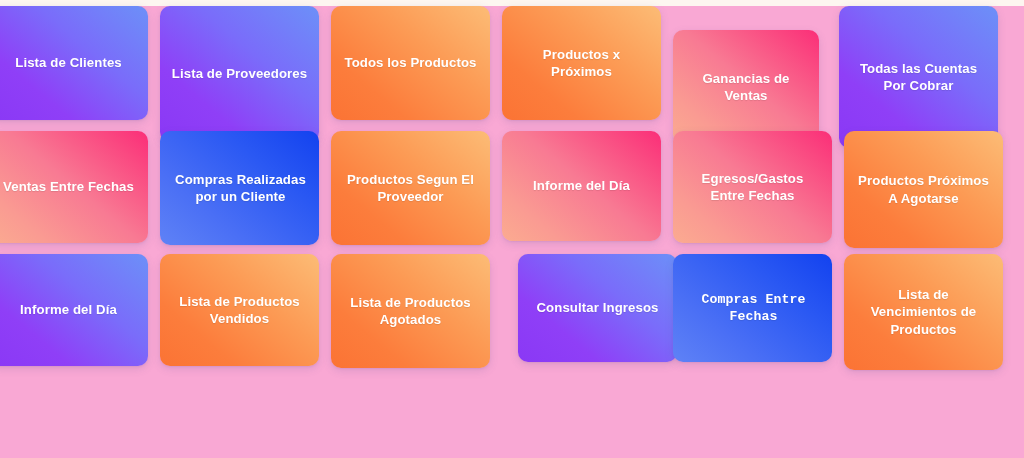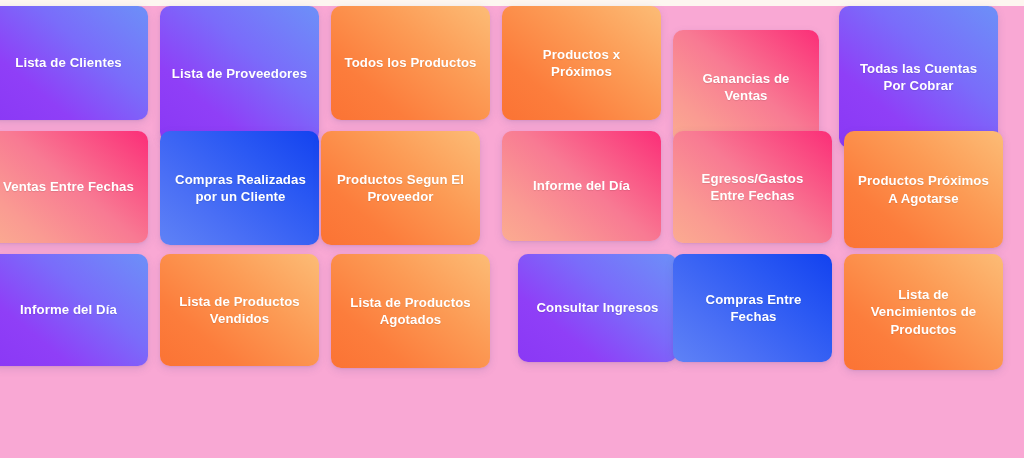--- a/index.html
+++ b/index.html
@@ -98,21 +98,21 @@
     </div>
     <div class="report-card g-purple" style="left: 839px; top: 6px; width: 159px; height: 142px;">
       <span class="card-label">Todas las Cuentas Por Cobrar</span>
     </div>
     <div class="report-card g-pink" style="left: -11px; top: 131px; width: 159px; height: 112px;">
       <span class="card-label">Ventas Entre Fechas</span>
     </div>
     <div class="report-card g-blue" style="left: 160px; top: 131px; width: 159px; height: 114px;">
       <span class="card-label">Compras Realizadas por un Cliente</span>
     </div>
-    <div class="report-card g-orange" style="left: 321px; top: 131px; width: 159px; height: 114px;">
+    <div class="report-card g-orange" style="left: 331px; top: 131px; width: 159px; height: 114px;">
       <span class="card-label">Productos Segun El Proveedor</span>
     </div>
     <div class="report-card g-pink" style="left: 502px; top: 131px; width: 159px; height: 110px;">
       <span class="card-label">Informe del Día</span>
     </div>
     <div class="report-card g-pink" style="left: 673px; top: 131px; width: 159px; height: 112px;">
       <span class="card-label">Egresos/Gastos Entre Fechas</span>
     </div>
     <div class="report-card g-orange" style="left: 844px; top: 131px; width: 159px; height: 117px;">
       <span class="card-label">Productos Próximos A Agotarse</span>
@@ -122,19 +122,19 @@
     </div>
     <div class="report-card g-orange" style="left: 331px; top: 254px; width: 159px; height: 114px;">
       <span class="card-label">Lista de Productos Agotados</span>
     </div>
     <div class="report-card g-orange" style="left: 160px; top: 254px; width: 159px; height: 112px;">
       <span class="card-label">Lista de Productos Vendidos</span>
     </div>
     <div class="report-card g-purple" style="left: 502px; top: 254px; width: 159px; height: 108px; margin-left: 16px;">
       <span class="card-label">Consultar Ingresos</span>
     </div>
-    <div class="report-card g-blue" style="left: 673px; top: 254px; width: 159px; height: 108px;">
+    <div class="report-card g-blue" style="left: 673px; top: 254px; width: 159px; height: 108px; font-family: Liberation Mono, monospace;">
       <span class="card-label">Compras Entre Fechas</span>
     </div>
     <div class="report-card g-orange" style="left: 844px; top: 254px; width: 159px; height: 116px; justify-content: center;">
       <span class="card-label">Lista de Vencimientos de Productos</span>
     </div>
   </div>
 
 </body></html>

